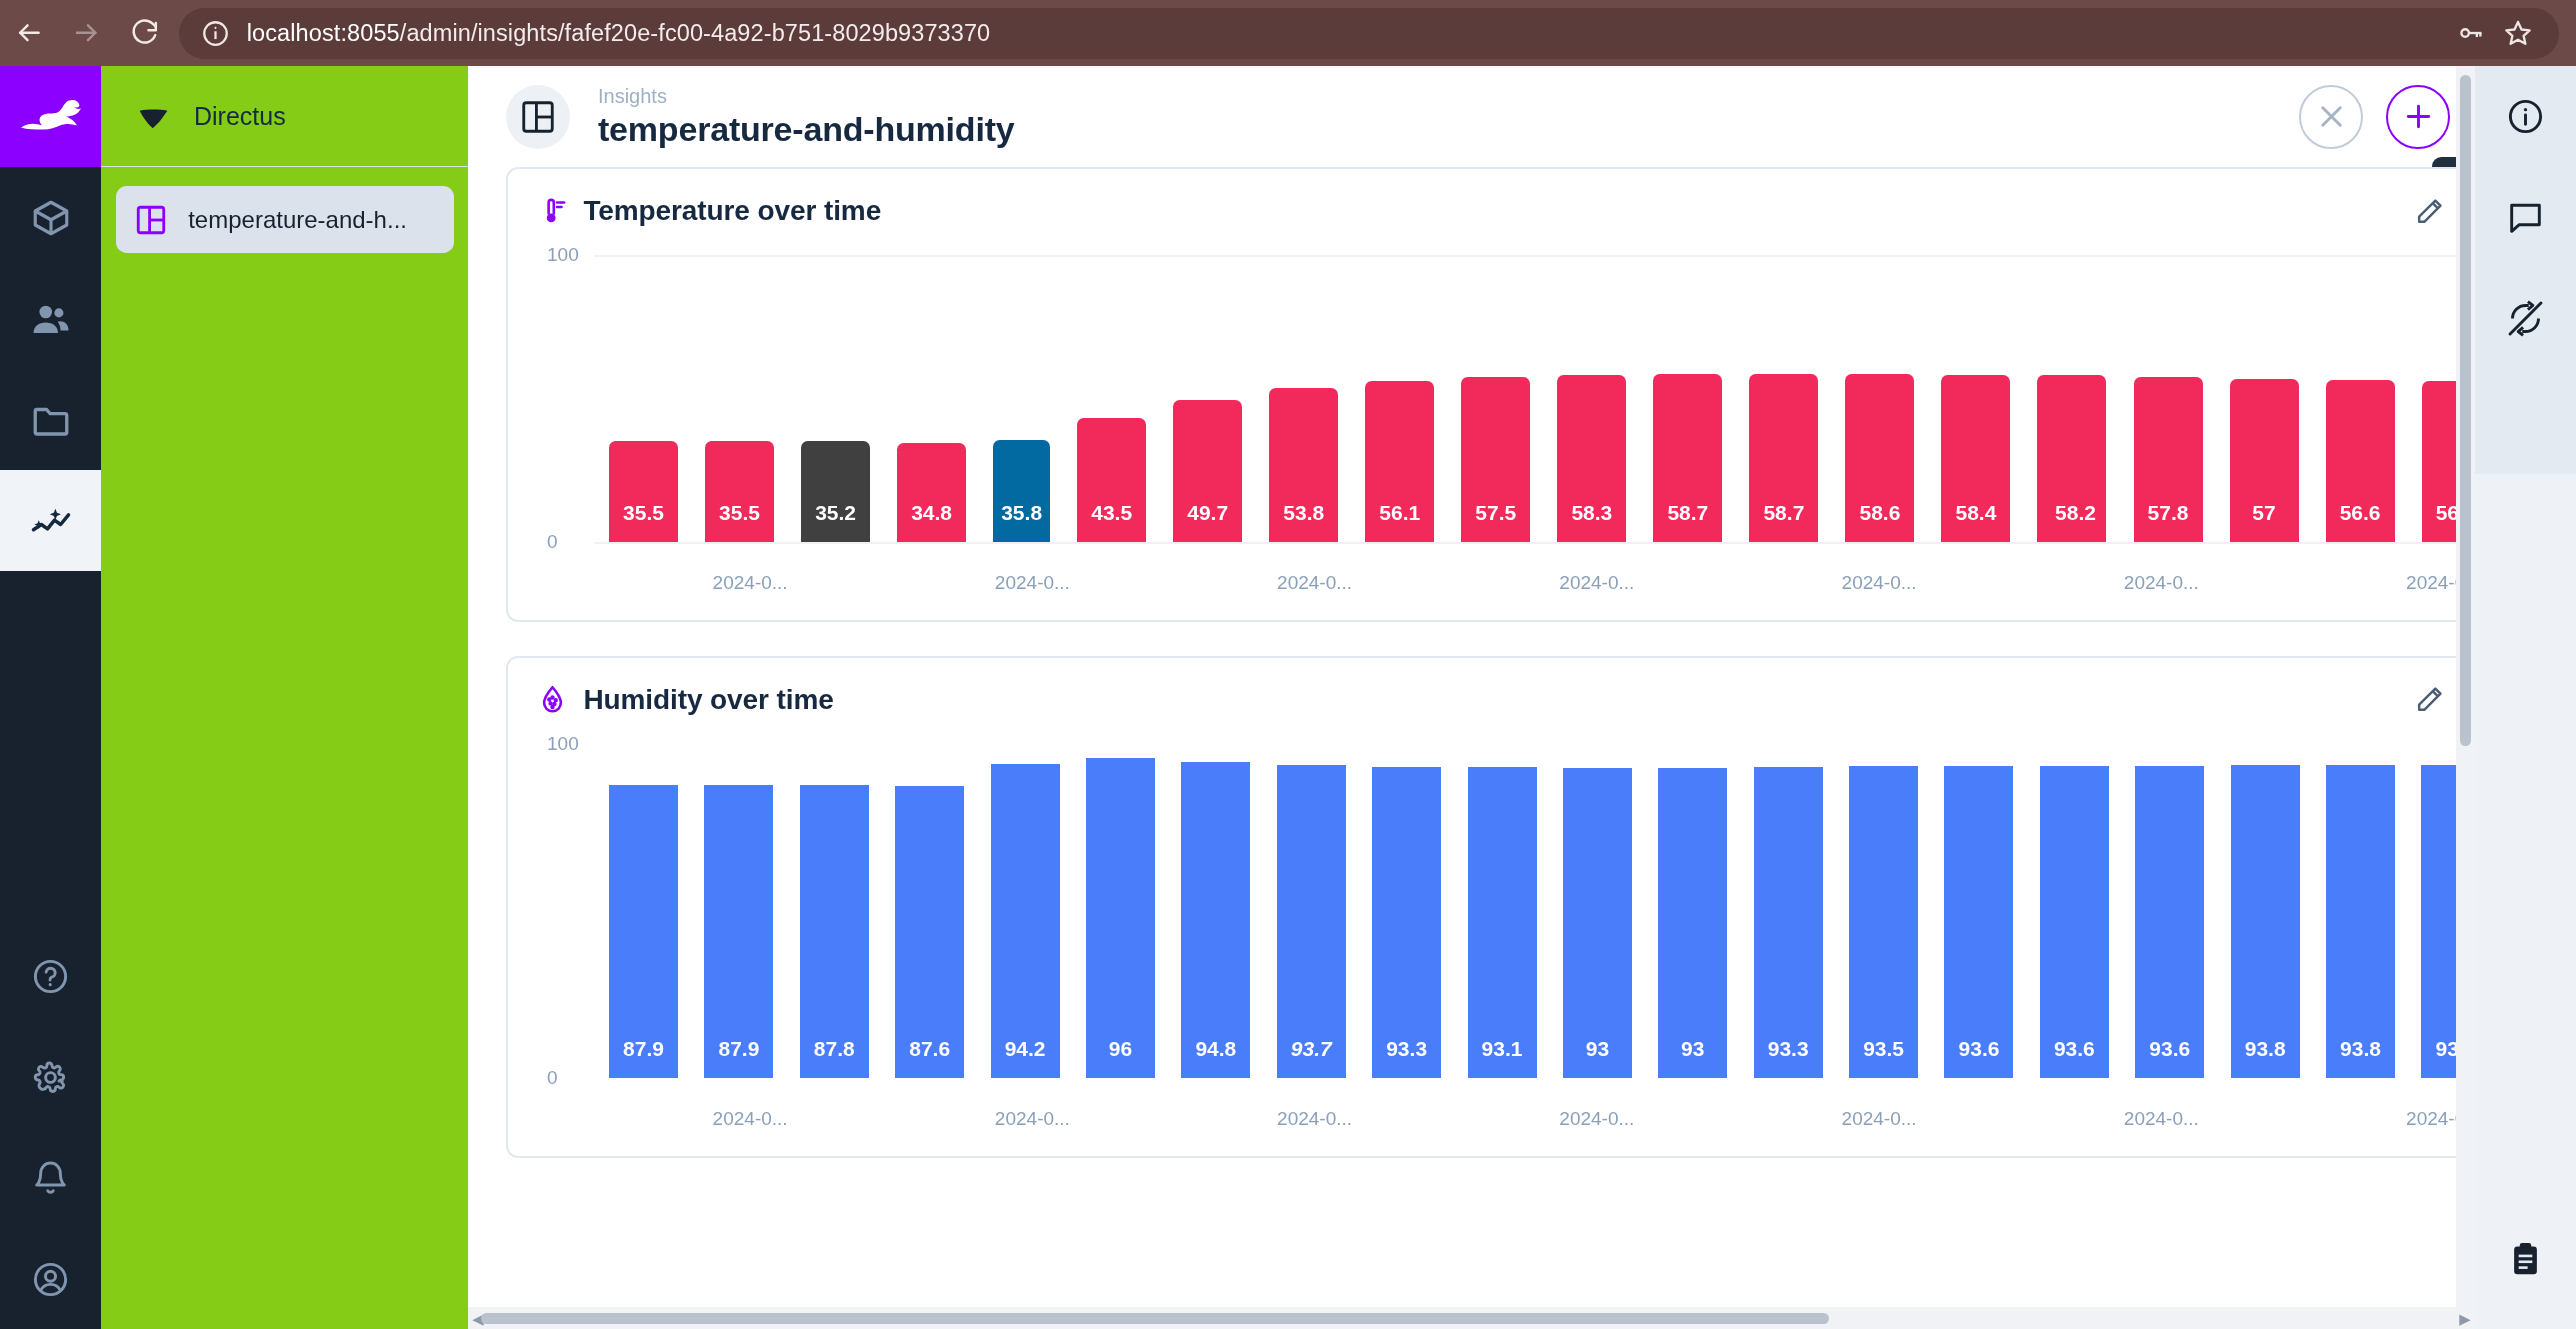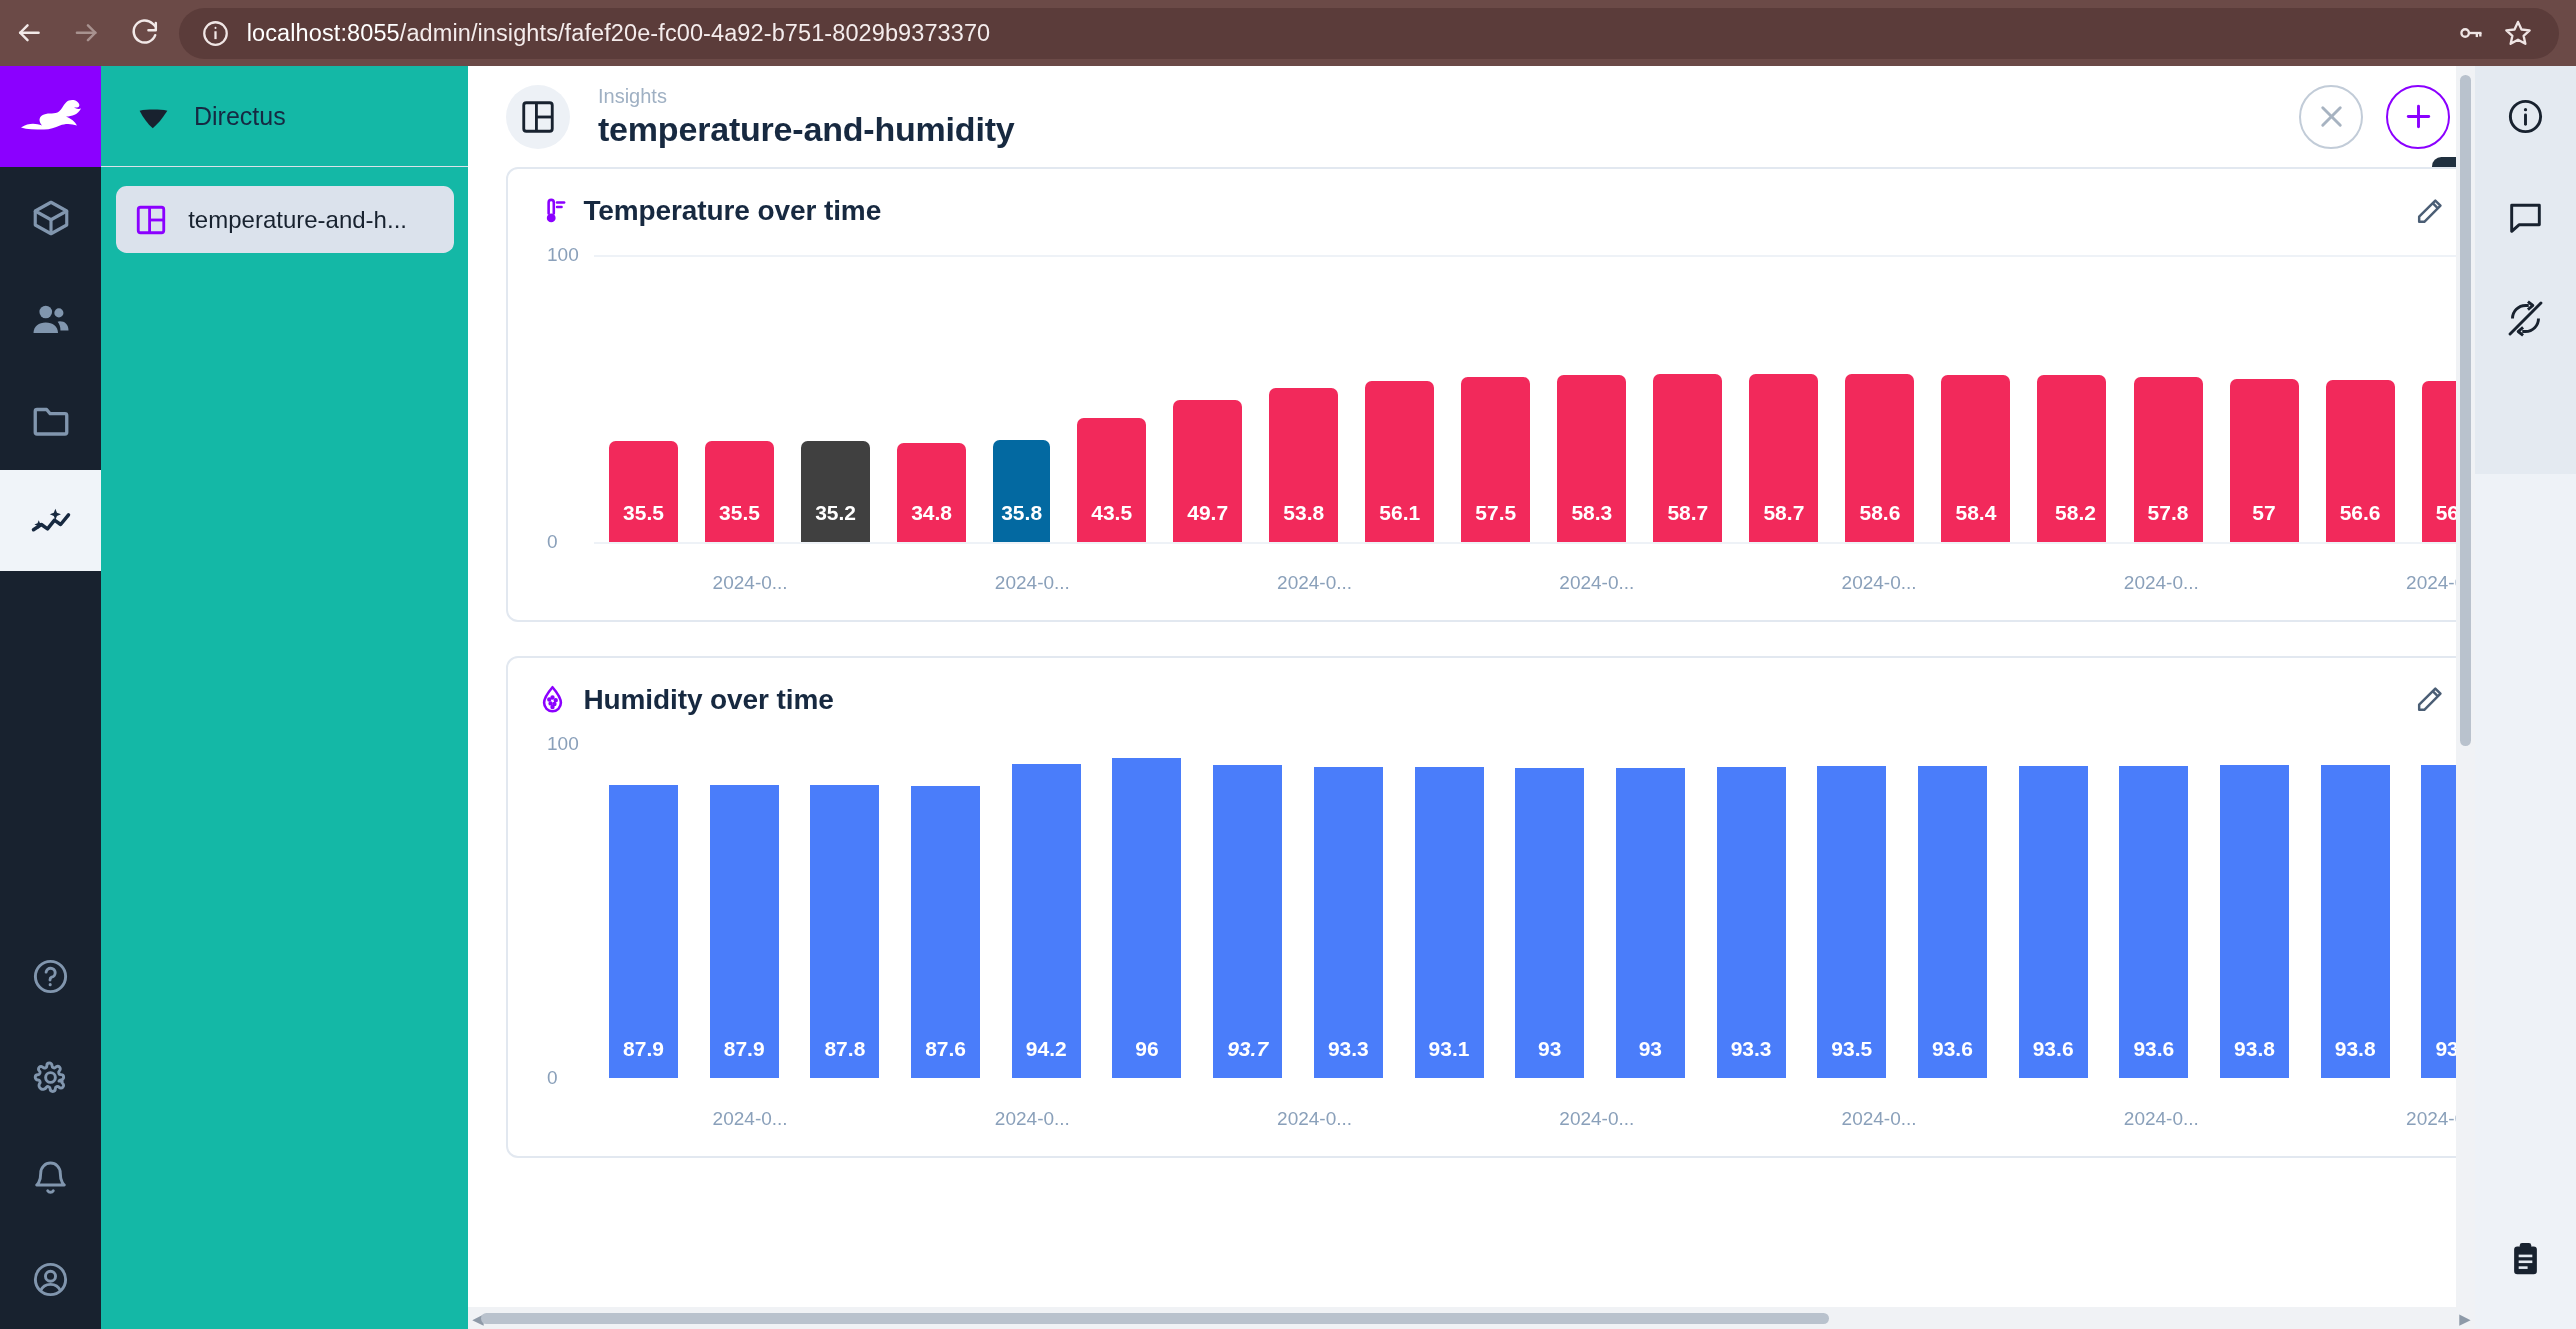--- a/index.html
+++ b/index.html
@@ -64,21 +64,21 @@
     color: #8196ae;
   }
   .module-item svg { width: 42px; height: 42px; }
   .module-item.active { background: #f0f4f9; color: #172940; }
   #module-bottom { position: absolute; left: 0; bottom: 0; width: 101px; }
   .module-item.small svg { width: 39px; height: 39px; }
 
   
   #nav-sidebar {
     position: absolute; left: 101px; top: 0; width: 368px; height: 1264px;
-    background: #14b8a6;
+    background: #84cc16;
   }
   #nav-header {
     height: 101px; display: flex; align-items: center; padding-left: 31px;
     border-bottom: 1.3px solid #dbe2ea;
   }
   #nav-header .proj-logo {
     width: 42px; height: 42px; display:flex; align-items:center; justify-content:center;
     color: #18222f;
   }
   #nav-header .proj-logo svg { width: 35px; height: 35px; }
@@ -556,20 +556,23 @@
                 </div>
                 <div class="bar" style="background: rgb(74, 125, 250); width: 69px; height: 87.6%; border-radius: 0px;">
                   <span class="bar-label" style="color: rgb(255, 255, 255);">87.6</span>
                 </div>
                 <div class="bar" style="background: rgb(74, 125, 250); width: 69px; height: 94.2%; border-radius: 0px;">
                   <span class="bar-label" style="color: rgb(255, 255, 255);">94.2</span>
                 </div>
                 <div class="bar" style="background: rgb(74, 125, 250); width: 69px; height: 96%; border-radius: 0px;">
                   <span class="bar-label" style="color: rgb(255, 255, 255);">96</span>
                 </div>
+                <div class="bar" style="background: rgb(74, 125, 250); width: 69px; height: 94.8%; border-radius: 0px;">
+                  <span class="bar-label" style="color: rgb(255, 255, 255);">94.8</span>
+                </div>
                 <div class="bar" style="background: rgb(74, 125, 250); width: 69px; height: 93.7%; border-radius: 0px;">
                   <span class="bar-label" style="color: rgb(255, 255, 255); font-style: italic;">93.7</span>
                 </div>
                 <div class="bar" style="background: rgb(74, 125, 250); width: 69px; height: 93.3%; border-radius: 0px;">
                   <span class="bar-label" style="color: rgb(255, 255, 255);">93.3</span>
                 </div>
                 <div class="bar" style="background: rgb(74, 125, 250); width: 69px; height: 93.1%; border-radius: 0px;">
                   <span class="bar-label" style="color: #ffffff;">93.1</span>
                 </div>
                 <div class="bar" style="background: rgb(74, 125, 250); width: 69px; height: 93%; border-radius: 0px;">

